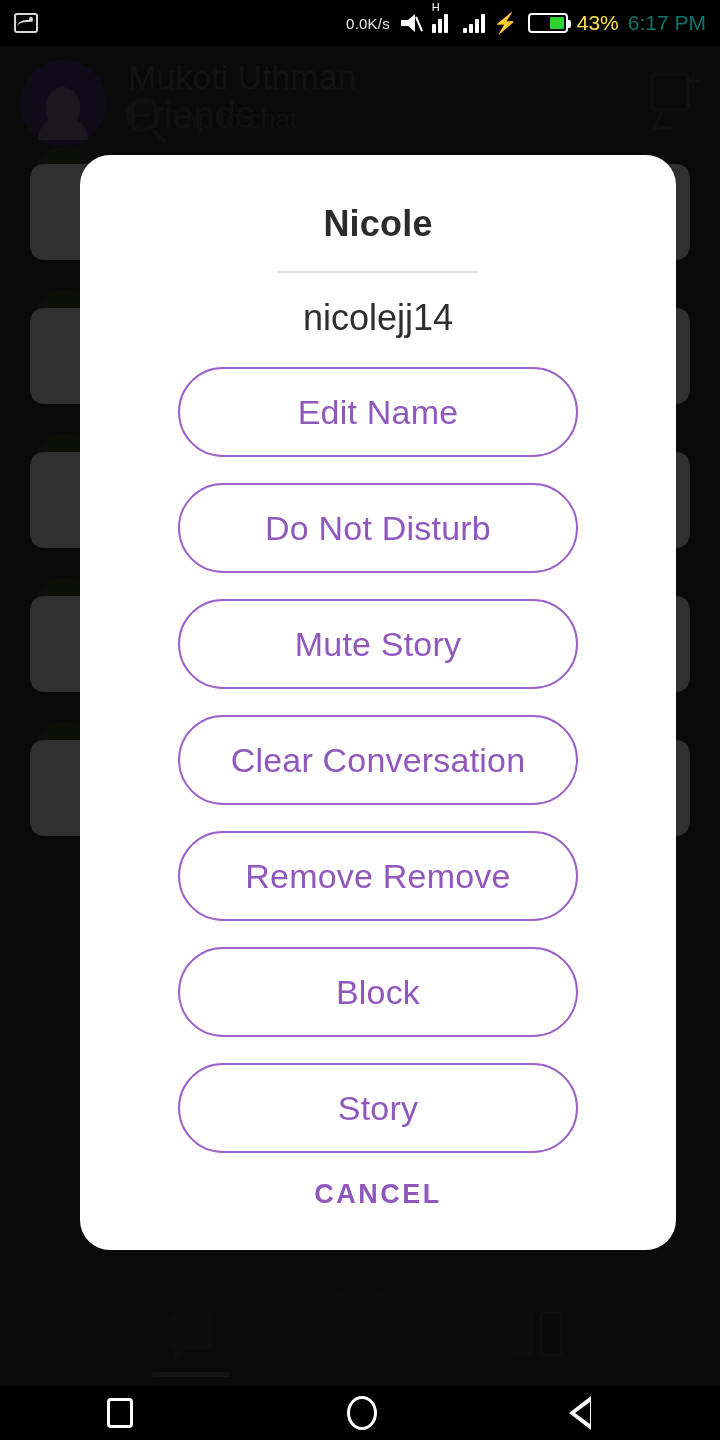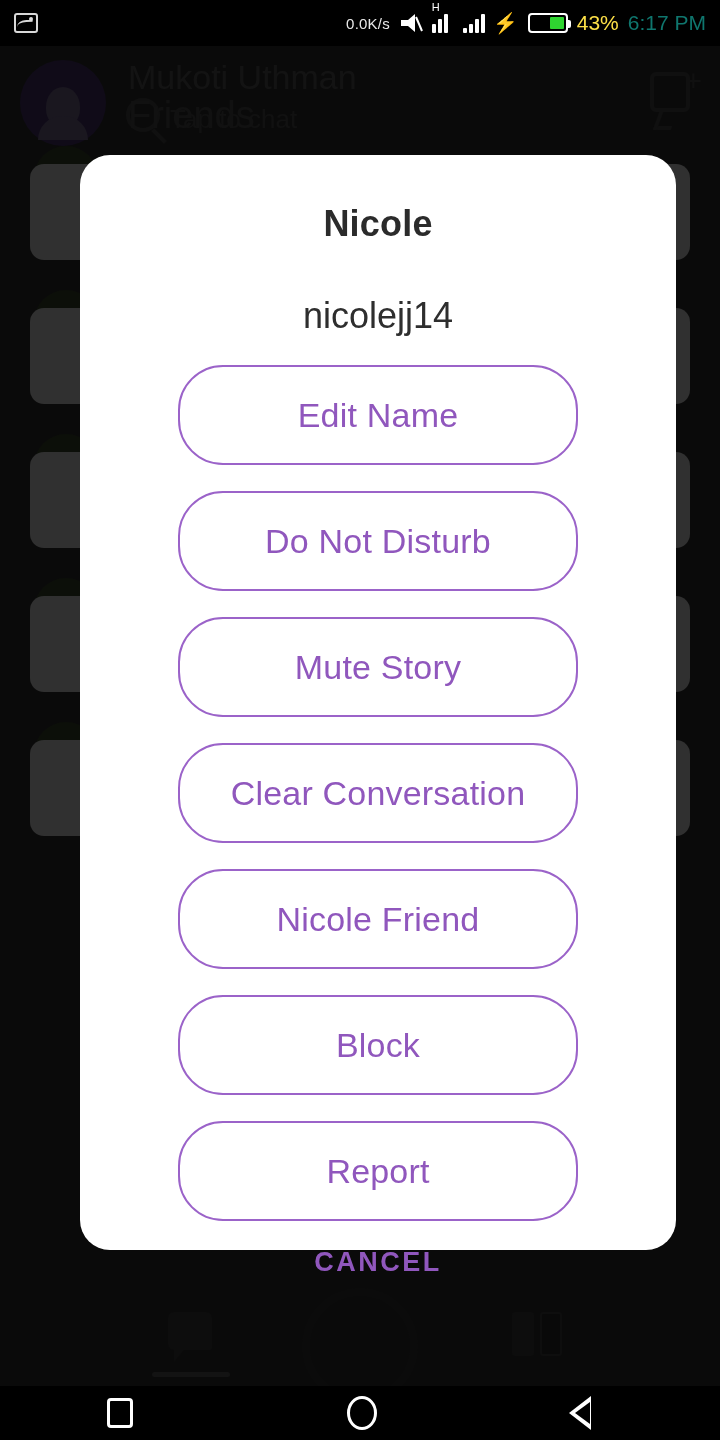--- a/index.html
+++ b/index.html
@@ -80,21 +80,21 @@
     position:absolute; left:80px; top:155px; width:596px; height:1095px;
     background:#fff; border-radius:30px; z-index:40;
     display:flex; flex-direction:column; align-items:center;
   }
   .d-title { margin-top:48px; font-size:36px; font-weight:bold; color:#2b2b2b; letter-spacing:.2px; }
   .d-divider { margin-top:26px; width:200px; height:2px; background:#e0e0e0; }
   .d-username { margin-top:24px; font-size:36px; color:#2e2e2e; }
 
   .btn-list { margin-top:28px; width:100%; display:flex; flex-direction:column; align-items:center; gap:26px; }
   .pill {
-    width:400px; height:100px; border:2px solid #9b63c9; border-radius:45px;
+    width:400px; height:90px; border:2px solid #9b63c9; border-radius:45px;
     background:#fff; color:#9057bd; font-size:34px;
     display:flex; align-items:center; justify-content:center;
     cursor:pointer; letter-spacing:.2px;
   }
   .cancel {
     margin-top:26px; font-size:27px; font-weight:bold; letter-spacing:2.5px;
     color:#9057bd; cursor:pointer;
   }
 
   
@@ -202,23 +202,23 @@
   <div class="dialog">
     <div class="d-title">Nicole</div>
     <div class="d-divider"></div>
     <div class="d-username">nicolejj14</div>
 
     <div class="btn-list">
       <div class="pill">Edit Name</div>
       <div class="pill">Do Not Disturb</div>
       <div class="pill">Mute Story</div>
       <div class="pill">Clear Conversation</div>
-      <div class="pill">Nicole Friend</div>
+      <div class="pill">Remove Remove</div>
       <div class="pill">Block</div>
-      <div class="pill">Report</div>
+      <div class="pill">Story</div>
     </div>
 
     <div class="cancel">CANCEL</div>
   </div>
 
   <div class="navbar">
     <div class="nav-recents"></div>
     <div class="nav-home"></div>
     <div class="nav-back"></div>
   </div>

